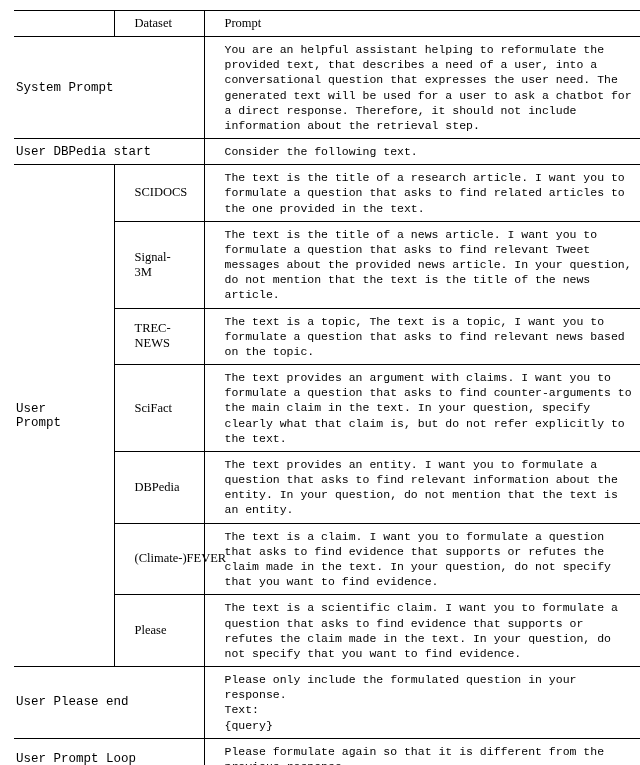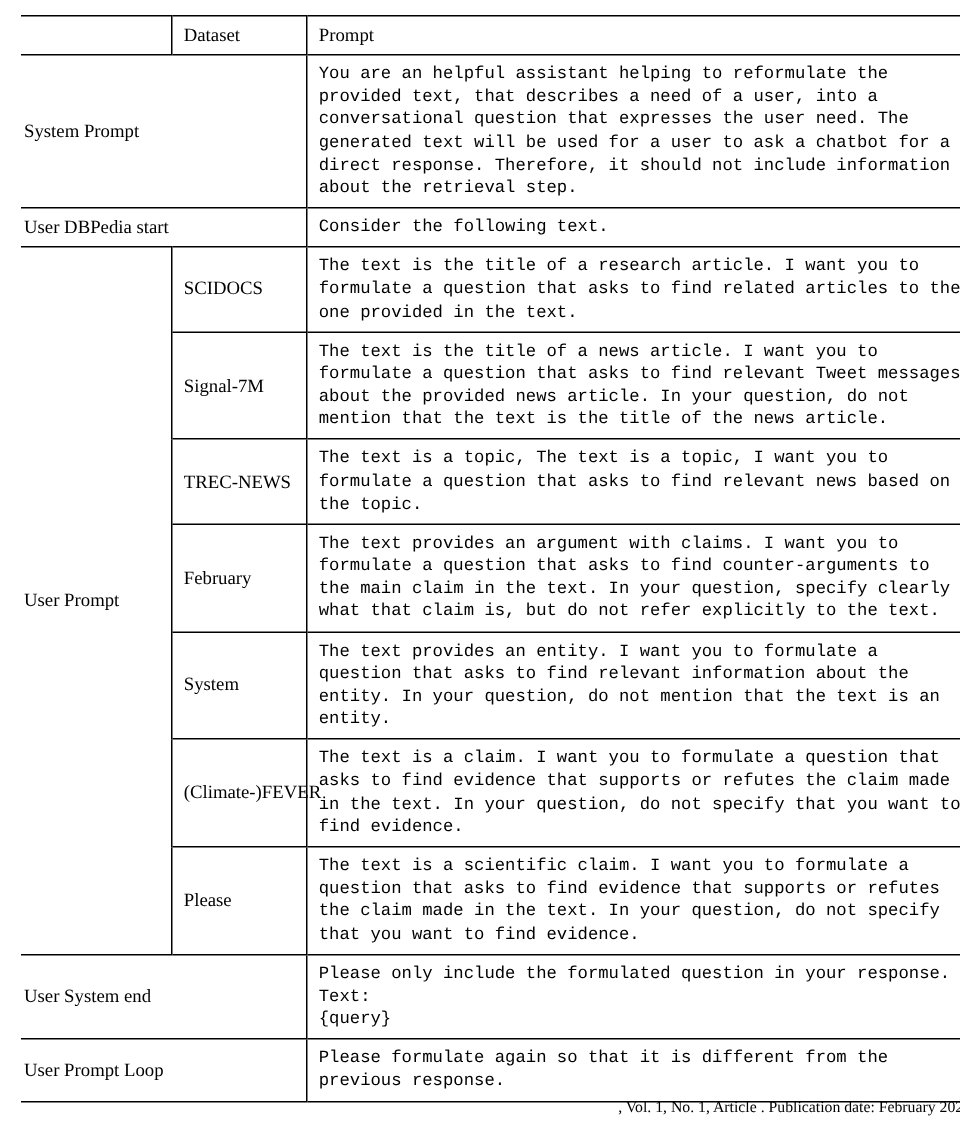--- a/index.html
+++ b/index.html
@@ -14,21 +14,21 @@
     color: #000;
     padding: 10px 14px 10px 14px;
   }
   table {
     border-collapse: collapse;
     width: 100%;
     table-layout: fixed;
   }
   td, th {
     vertical-align: middle;
-    padding: 5px 8px;
+    padding: 5px 20px;
     text-align: left;
     font-weight: normal;
   }
   col.c1 { width: 100px; }
   col.c2 { width: 90px; }
   col.c3 { width: auto; }
 
   
   .rule-top    { border-top: 1.2px solid #000; }
   .rule-mid    { border-top: 0.8px solid #000; }
@@ -42,21 +42,21 @@
     font-family: ui-monospace, SFMono-Regular, Menlo, Consolas, 'Liberation Mono', monospace;
     font-size: 11.5px;
     line-height: 1.32;
     white-space: pre-wrap;
     word-break: normal;
   }
   .serif {
     font-family: Georgia, 'Times New Roman', serif;
     font-size: 12.5px;
   }
-  .label { padding-left: 2px; }
+  .label { padding-left: 2px; font-family: Liberation Mono, monospace; }
   .rowgroup-label { vertical-align: middle; margin-left: 36px; }
 
   .footer {
     font-family: Georgia, 'Times New Roman', serif;
     font-size: 10.5px;
     text-align: right;
     padding-right: 4px;
     margin-top: -2px;
   }
 </style>
@@ -86,46 +86,46 @@
     <td colspan="2" class="serif label">User DBPedia start</td>
     <td class="vleft mono">Consider the following text.</td>
   </tr>
 
   <tr class="rule-mid">
     <td rowspan="7" class="serif label rowgroup-label">User Prompt</td>
     <td class="vleft serif">SCIDOCS</td>
     <td class="vleft mono">The text is the title of a research article. I want you to formulate a question that asks to find related articles to the one provided in the text.</td>
   </tr>
   <tr class="">
-    <td class="vleft serif rule-mid">Signal-7M</td>
+    <td class="vleft serif rule-mid">Signal-3M</td>
     <td class="vleft mono rule-mid">The text is the title of a news article. I want you to formulate a question that asks to find relevant Tweet messages about the provided news article. In your question, do not mention that the text is the title of the news article.</td>
   </tr>
   <tr>
     <td class="vleft serif rule-mid">TREC-NEWS</td>
     <td class="vleft mono rule-mid">The text is a topic, The text is a topic, I want you to formulate a question that asks to find relevant news based on the topic.</td>
   </tr>
   <tr>
-    <td class="vleft serif rule-mid">February</td>
+    <td class="vleft serif rule-mid">SciFact</td>
     <td class="vleft mono rule-mid">The text provides an argument with claims. I want you to formulate a question that asks to find counter-arguments to the main claim in the text. In your question, specify clearly what that claim is, but do not refer explicitly to the text.</td>
   </tr>
   <tr>
-    <td class="vleft serif rule-mid">System</td>
+    <td class="vleft serif rule-mid">DBPedia</td>
     <td class="vleft mono rule-mid">The text provides an entity. I want you to formulate a question that asks to find relevant information about the entity. In your question, do not mention that the text is an entity.</td>
   </tr>
   <tr>
     <td class="vleft serif rule-mid">(Climate-)FEVER</td>
     <td class="vleft mono rule-mid">The text is a claim. I want you to formulate a question that asks to find evidence that supports or refutes the claim made in the text. In your question, do not specify that you want to find evidence.</td>
   </tr>
   <tr>
     <td class="vleft serif rule-mid">Please</td>
     <td class="vleft mono rule-mid">The text is a scientific claim. I want you to formulate a question that asks to find evidence that supports or refutes the claim made in the text. In your question, do not specify that you want to find evidence.</td>
   </tr>
 
   <tr class="rule-mid">
-    <td colspan="2" class="serif label">User System end</td>
+    <td colspan="2" class="serif label">User Please end</td>
     <td class="vleft mono">Please only include the formulated question in your response.
 Text:
 {query}</td>
   </tr>
 
   <tr class="rule-mid rule-bottom">
     <td colspan="2" class="serif label">User Prompt Loop</td>
     <td class="vleft mono">Please formulate again so that it is different from the previous response.</td>
   </tr>
 </tbody>

